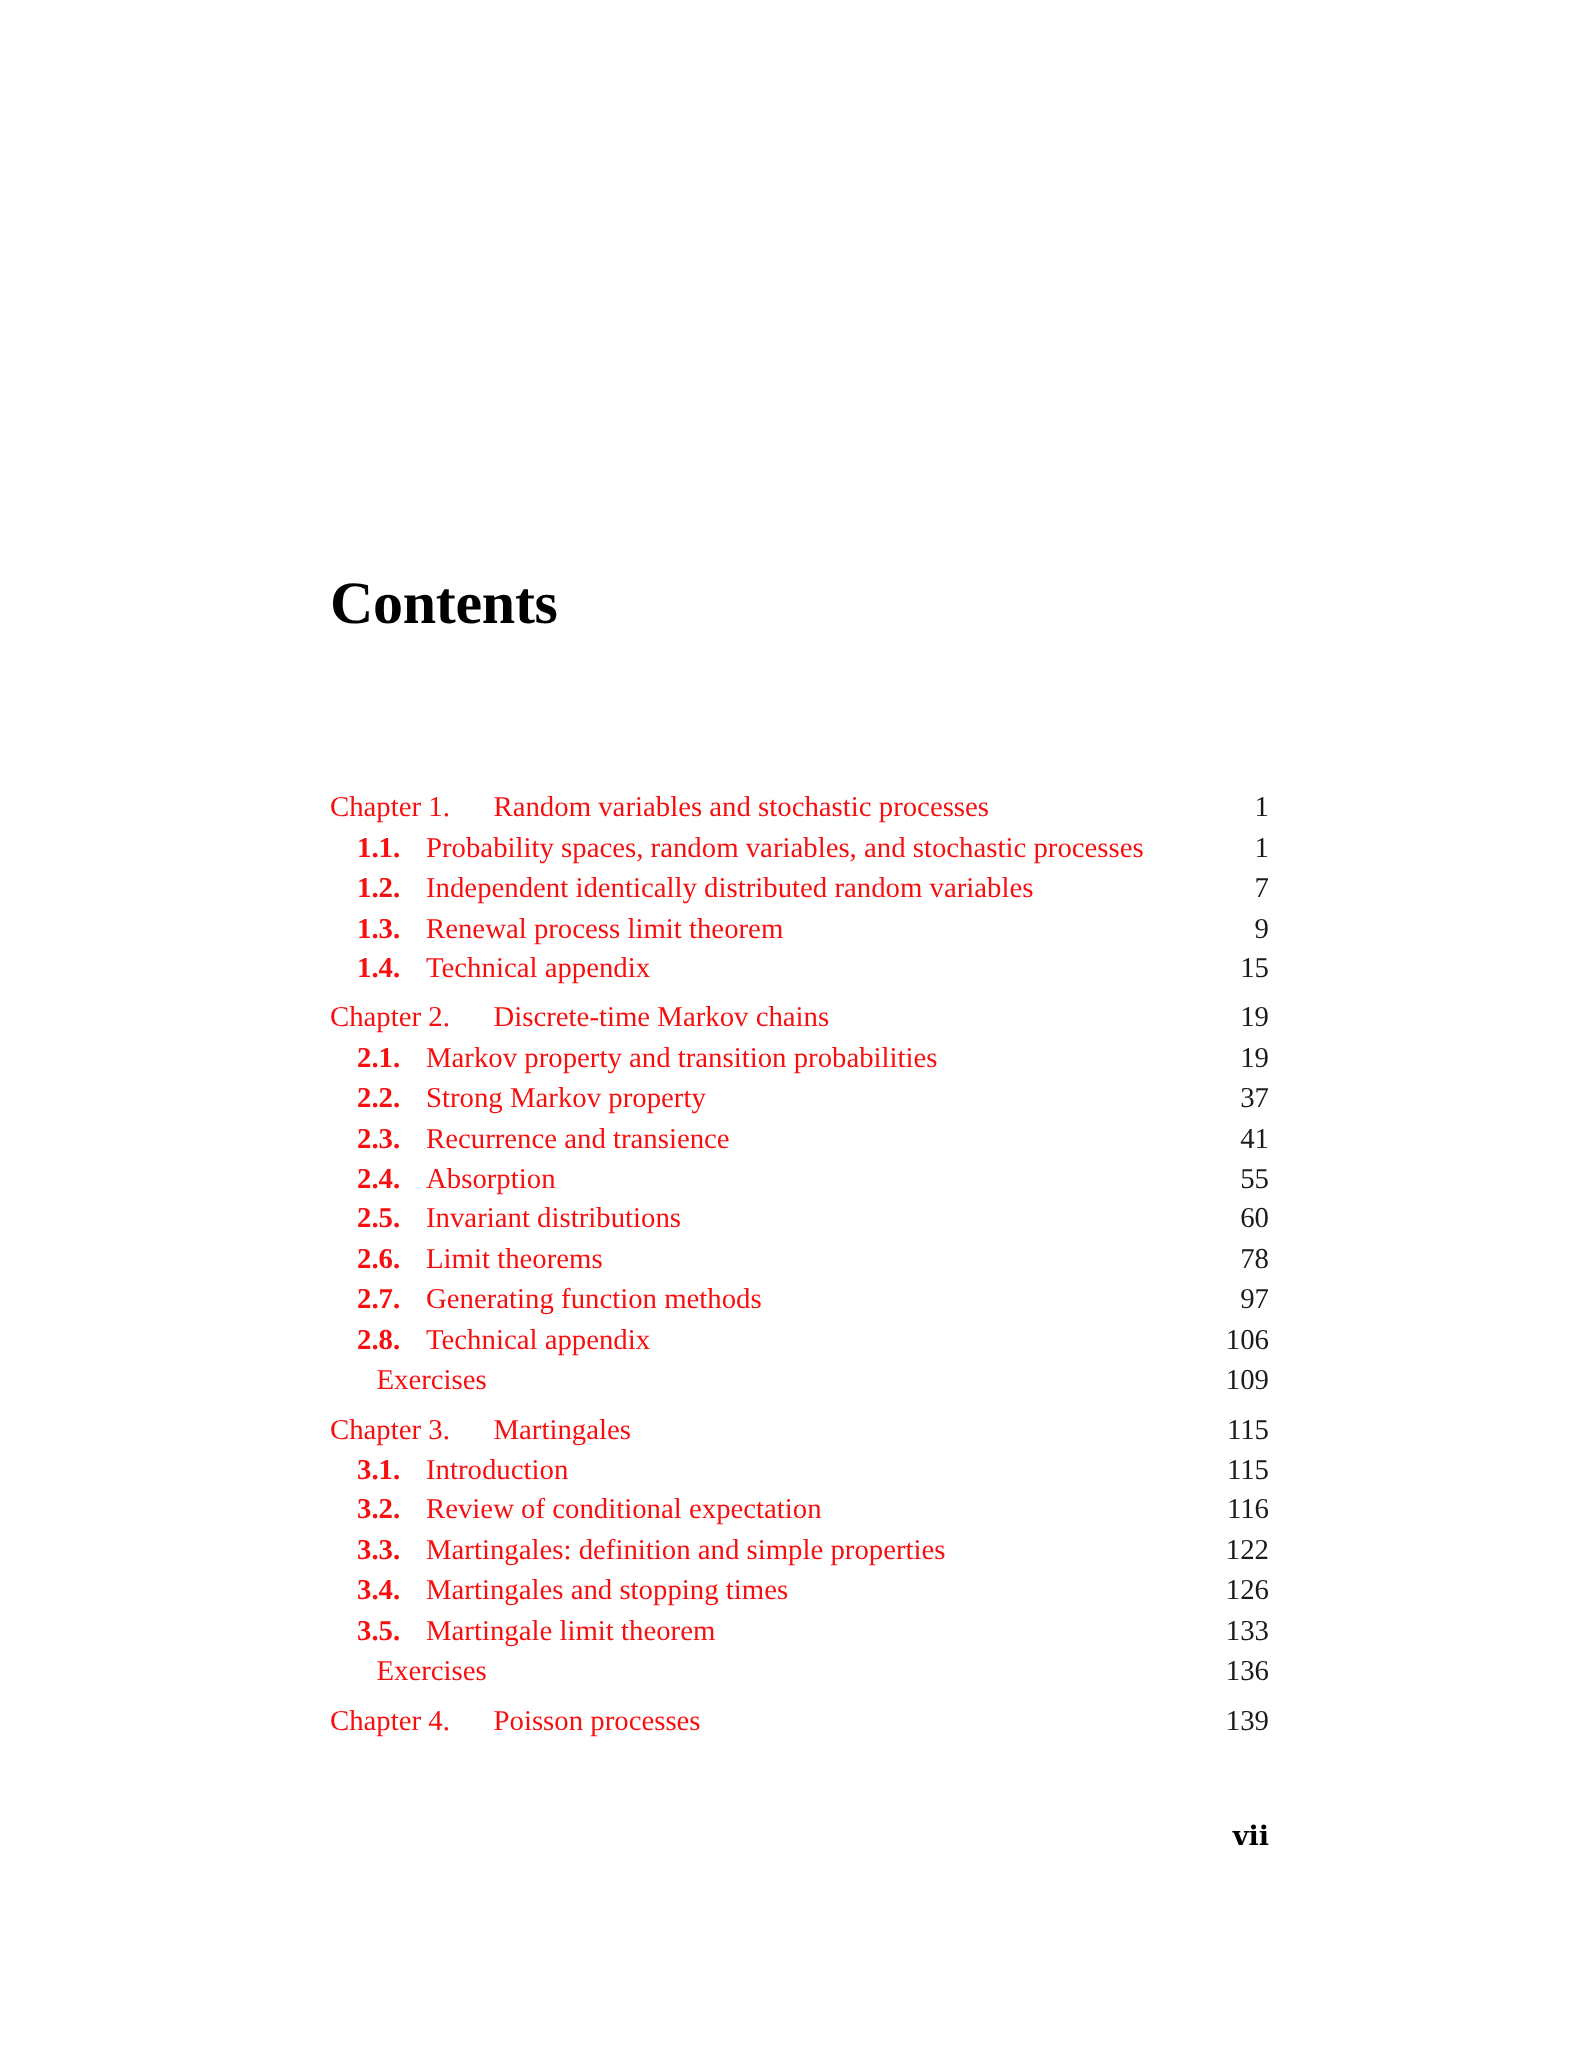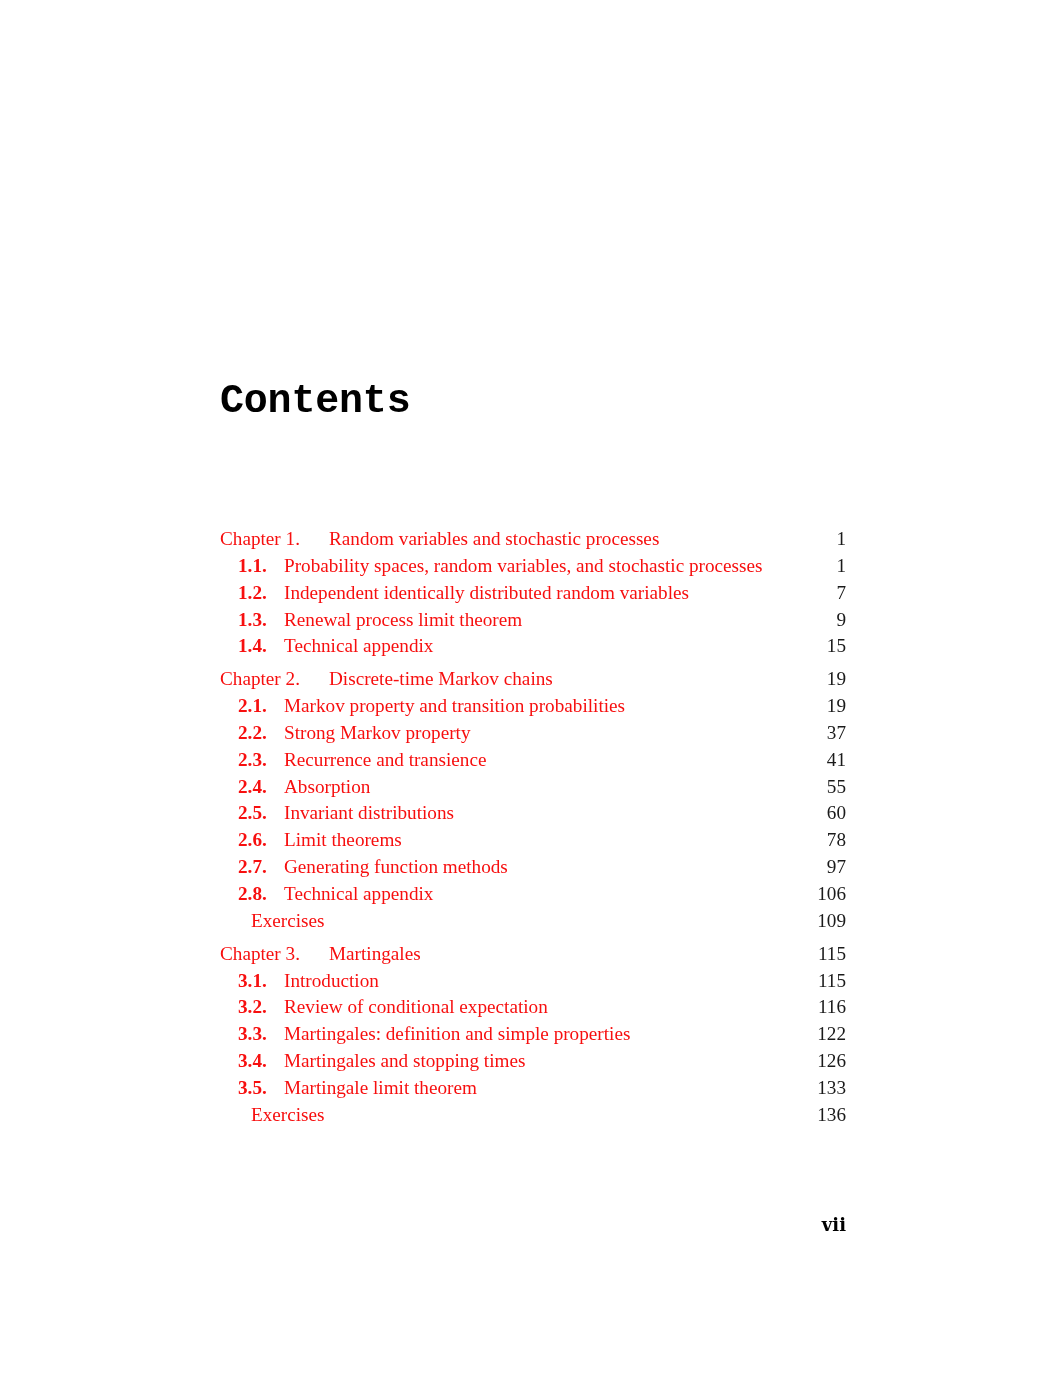--- a/index.html
+++ b/index.html
@@ -22,21 +22,21 @@
     width: 1062px;
     height: 1376px;
     overflow: hidden;
   }
 
   
   .toc-title {
     position: absolute;
     left: 220px;
     top: 352px;
-    font-family: Liberation Mono, monospace;
+    font-family: Liberation Serif, serif;
     font-weight: bold;
     font-size: 40px;
     line-height: 1.15;
     color: #000000;
     letter-spacing: -0.2px;
   }
 
   
   .toc {
     position: absolute;
@@ -220,17 +220,22 @@
       </div>
       <div class="toc-row section">
         <span class="num">3.5.</span>
         <span class="label">Martingale limit theorem</span>
         <span class="pageno">133</span>
       </div>
       <div class="toc-row plain">
         <span class="label">Exercises</span>
         <span class="pageno">136</span>
       </div>
+      <div class="toc-row chapter gap-before">
+        <span class="num">Chapter 4.</span>
+        <span class="label">Poisson processes</span>
+        <span class="pageno">139</span>
+      </div>
     </div>
 
   <div class="folio">vii</div>
 
 </div>
 
 </body></html>

